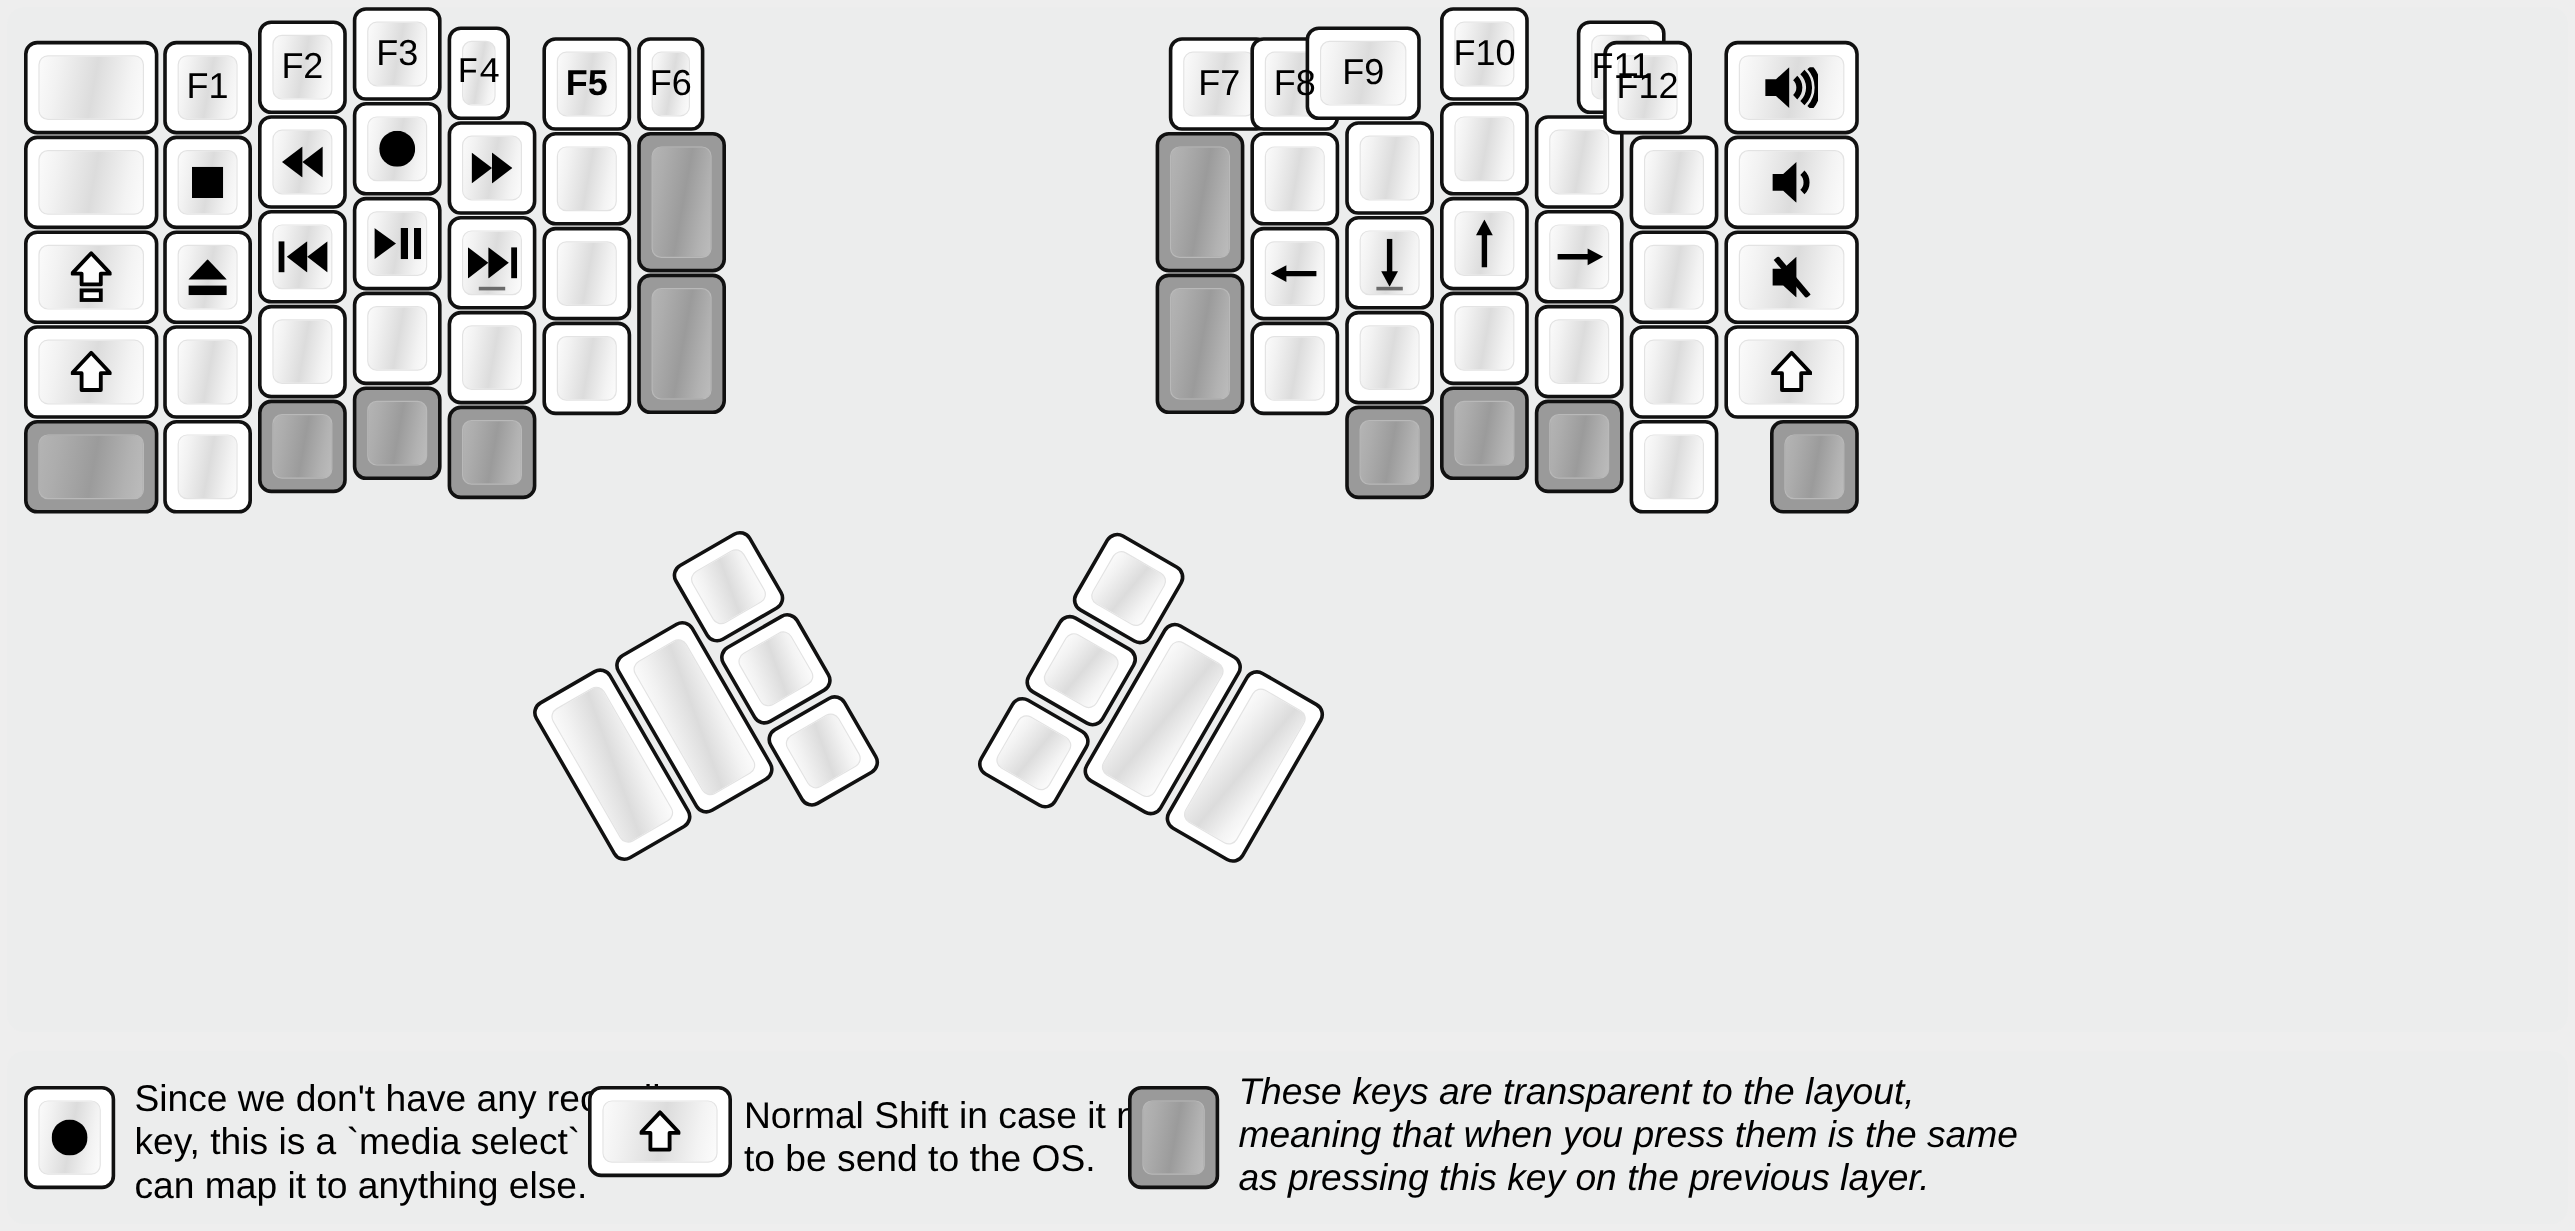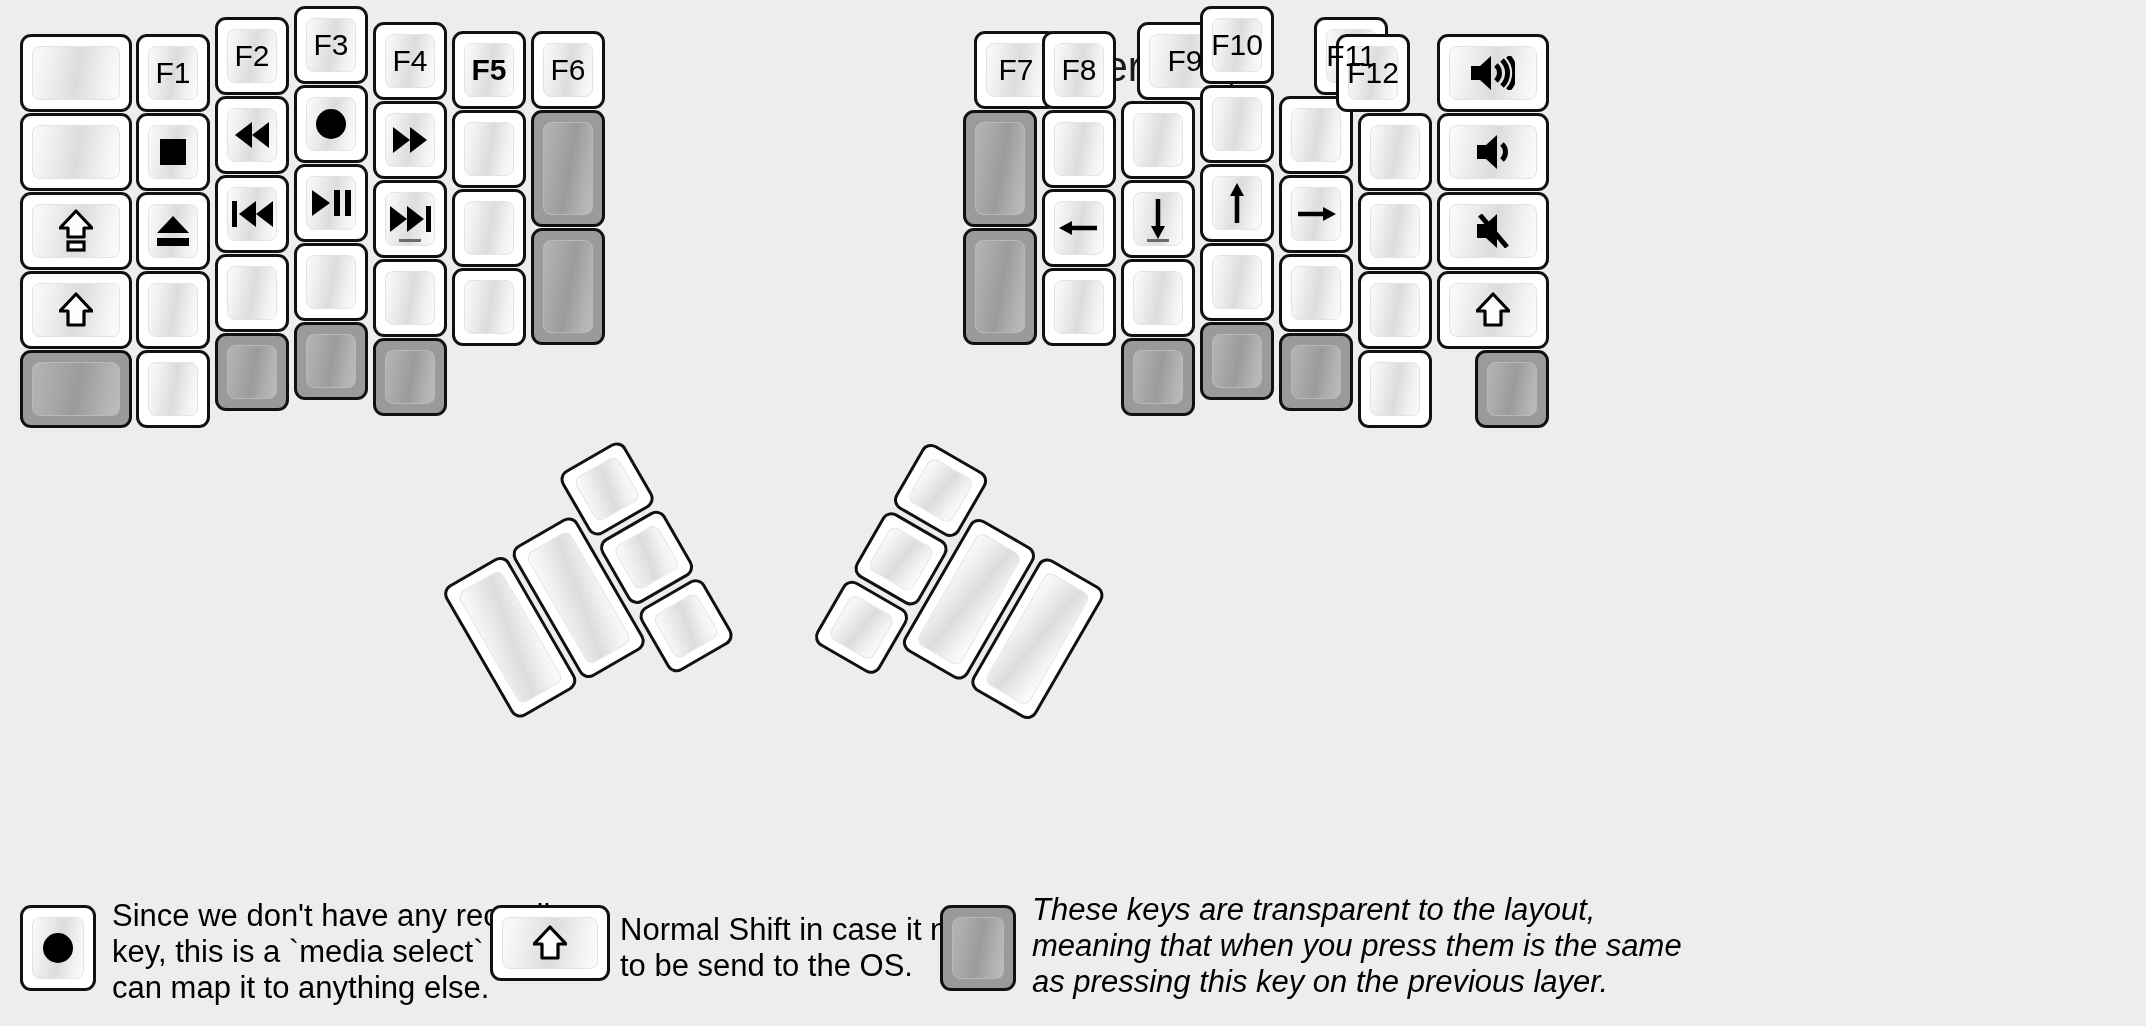--- a/index.html
+++ b/index.html
@@ -216,21 +216,21 @@
             </svg>
           </span>
         </div>
       </div>
       <div class="key" style="left: 294px; top: 243px; width: 74px; height: 78px;">
         <div class="cap"></div>
       </div>
       <div class="key trans" style="left: 294px; top: 322px; width: 74px; height: 78px;">
         <div class="cap"></div>
       </div>
-      <div class="key" style="left: 373px; top: 22px; width: 74px; height: 78px;">
+      <div class="key" style="left: 373px; top: 22px; width: 52px; height: 78px; font-family: Liberation Mono, monospace;">
         <div class="cap">
           <span class="lbl">F4</span>
         </div>
       </div>
       <div class="key" style="left: 373px; top: 101px; width: 74px; height: 78px;">
         <div class="cap">
           <span class="glyph">
             <svg width="34" height="26" viewBox="0 0 34 26">
               <polygon points="0,0 0,26 17,13" class="ink"></polygon>
               <polygon points="17,0 17,26 34,13" class="ink"></polygon>
@@ -263,21 +263,21 @@
       </div>
       <div class="key" style="left: 452px; top: 110px; width: 74px; height: 78px;">
         <div class="cap"></div>
       </div>
       <div class="key" style="left: 452px; top: 189px; width: 74px; height: 78px;">
         <div class="cap"></div>
       </div>
       <div class="key" style="left: 452px; top: 268px; width: 74px; height: 78px;">
         <div class="cap"></div>
       </div>
-      <div class="key" style="left: 531px; top: 31px; width: 74px; height: 78px;">
+      <div class="key" style="left: 531px; top: 31px; width: 56px; height: 78px;">
         <div class="cap">
           <span class="lbl">F6</span>
         </div>
       </div>
       <div class="key trans" style="left: 531px; top: 110px; width: 74px; height: 117px;">
         <div class="cap"></div>
       </div>
       <div class="key trans" style="left: 531px; top: 228px; width: 74px; height: 117px;">
         <div class="cap"></div>
       </div>
@@ -306,21 +306,21 @@
             <svg width="40" height="28" viewBox="0 0 40 28">
               <line x1="38" y1="14" x2="8" y2="14" stroke="#000" stroke-width="4.5"></line>
               <polygon points="0,14 13,7 13,21" class="ink"></polygon>
             </svg>
           </span>
         </div>
       </div>
       <div class="key" style="left: 1042px; top: 268px; width: 74px; height: 78px;">
         <div class="cap"></div>
       </div>
-      <div class="key" style="left: 1137px; top: 22px; width: 96px; height: 78px;">
+      <div class="key" style="left: 1088px; top: 22px; width: 96px; height: 78px;">
         <div class="cap">
           <span class="lbl">F9</span>
         </div>
       </div>
       <div class="key" style="left: 1121px; top: 101px; width: 74px; height: 78px;">
         <div class="cap"></div>
       </div>
       <div class="key" style="left: 1121px; top: 180px; width: 74px; height: 78px;">
         <div class="cap">
           <span class="glyph">

